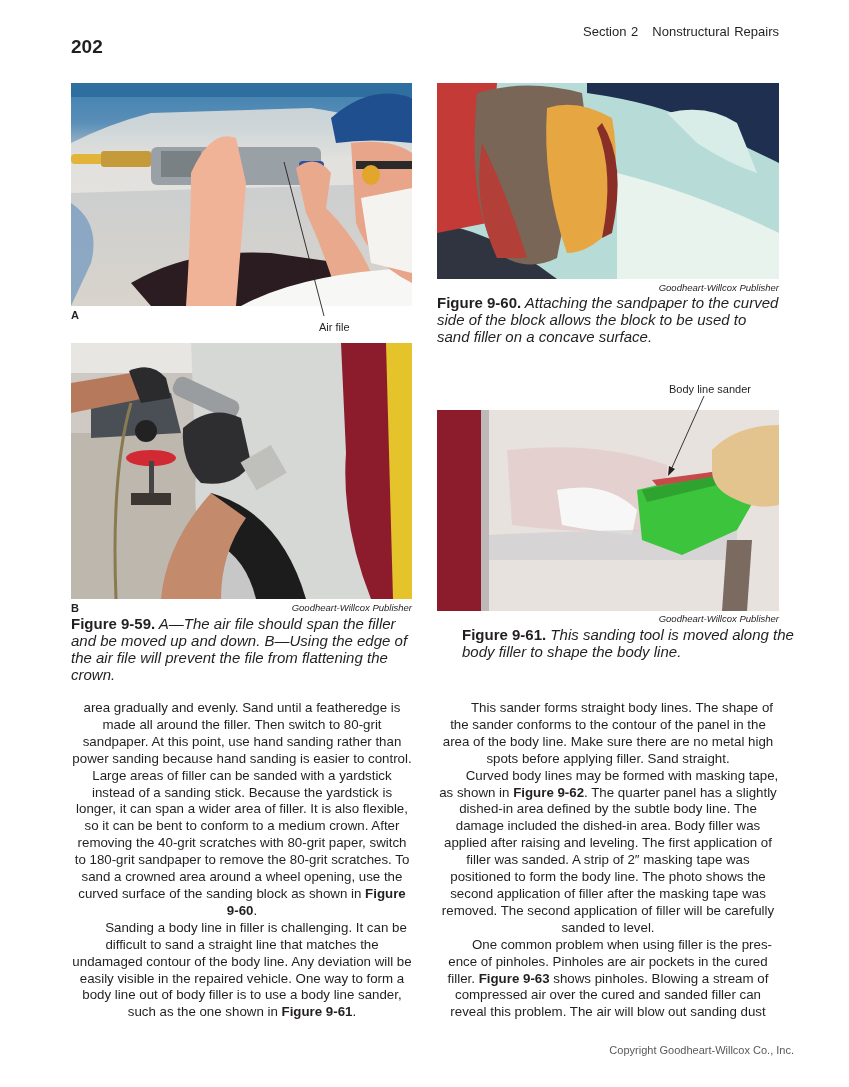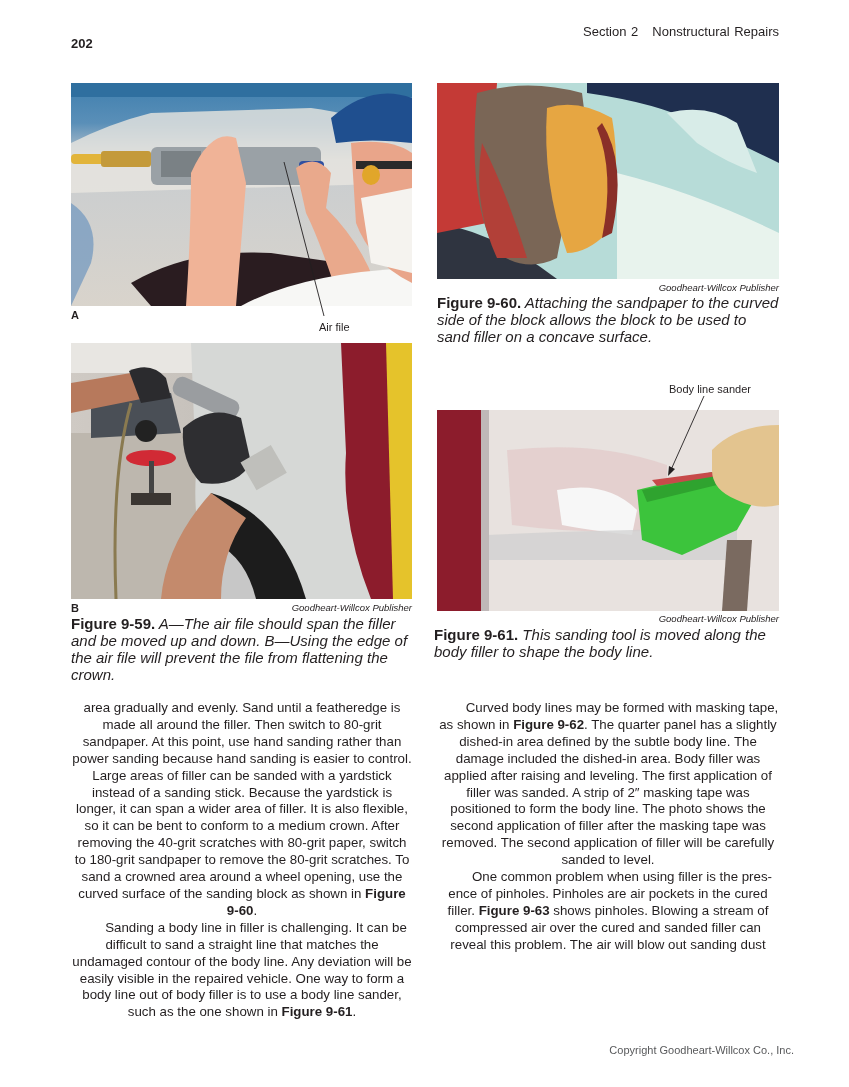--- a/index.html
+++ b/index.html
@@ -2,21 +2,21 @@
 <html><head>
   <meta charset="utf-8">
   <style>
     * { margin: 0; padding: 0; box-sizing: border-box; }
     html, body { width: 849px; height: 1087px; background: #ffffff; overflow: hidden; }
     body { position: relative; font-family: "Liberation Sans", "DejaVu Sans", sans-serif; color: #231f20; }
 
     .abs { position: absolute; }
 
     
-    .page-number { left: 71px; top: 36px; font-size: 13px; font-weight: bold; }
+    .page-number { left: 71px; top: 36px; font-size: 19px; font-weight: bold; }
     .running-head { right: 70px; top: 24px; font-size: 13px; word-spacing: 1px; }
     .running-head .sep { display: inline-block; width: 14px; }
 
     
     .photo { overflow: hidden; }
     .photo svg { display: block; width: 100%; height: 100%; }
 
     #photo-a { left: 71px; top: 83px; width: 341px; height: 223px; }
     #photo-b { left: 71px; top: 343px; width: 341px; height: 256px; }
     #photo-60 { left: 437px; top: 83px; width: 342px; height: 196px; }
@@ -152,34 +152,35 @@
     <path d="M205 80 L275 65 L280 75 L210 92 Z" fill="#2fa32f"></path>
     <path d="M215 70 L275 62 L280 66 L220 76 Z" fill="#c74a4a"></path>
     <path d="M275 40 Q300 15 342 15 L342 95 Q320 100 300 90 Q275 80 275 60 Z" fill="#e3c48f"></path>
   </svg>
 </div>
 <svg class="leader" style="left:660px; top:394px;" width="50" height="85">
   <line x1="44" y1="2" x2="10" y2="78" stroke="#231f20" stroke-width="0.9"></line>
   <polygon points="8,82 9,72 15,75" fill="#231f20"></polygon>
 </svg>
 <div class="abs credit" style="right:70px; top:613px;">Goodheart-Willcox Publisher</div>
-<div class="abs caption" style="left:434px; top:626px; width:345px;">
+<div class="abs caption" style="left:462px; top:626px; width:345px;">
   <span class="fig">Figure 9-61.</span><span> This sanding tool is moved along the body filler to shape the body line.</span>
 </div>
 
 <div class="abs body-col" style="left:71px; top:700px;">
   <p>
     <span>area gradually and evenly. Sand until a featheredge is made all around the filler. Then switch to 80-grit sandpaper. At this point, use hand sanding rather than power sanding because hand sanding is easier to control. Large areas of filler can be sanded with a yard­stick instead of a sanding stick. Because the yardstick is longer, it can span a wider area of filler. It is also flex­ible, so it can be bent to conform to a medium crown. After removing the 40-grit scratches with 80-grit paper, switch to 180-grit sandpaper to remove the 80-grit scratches. To sand a crowned area around a wheel opening, use the curved surface of the sanding block as shown in </span><b>Figure 9-60</b><span>.</span>
   </p>
   <p class="indent">
     <span>Sanding a body line in filler is challenging. It can be difficult to sand a straight line that matches the undamaged contour of the body line. Any deviation will be easily visible in the repaired vehicle. One way to form a body line out of body filler is to use a body line sander, such as the one shown in </span><b>Figure 9-61</b><span>.</span>
   </p>
 </div>
 
 <div class="abs body-col" style="left:437px; top:700px;">
+  <p class="indent">This sander forms straight body lines. The shape of the sander conforms to the contour of the panel in the area of the body line. Make sure there are no metal high spots before applying filler. Sand straight.</p>
   <p class="indent">
     <span>Curved body lines may be formed with masking tape, as shown in </span><b>Figure 9-62</b><span>. The quarter panel has a slightly dished-in area defined by the subtle body line. The damage included the dished-in area. Body filler was applied after raising and leveling. The first application of filler was sanded. A strip of 2″ masking tape was positioned to form the body line. The photo shows the second application of filler after the masking tape was removed. The second application of filler will be carefully sanded to level.</span>
   </p>
   <p class="indent">
     <span>One common problem when using filler is the pres­ence of pinholes. Pinholes are air pockets in the cured filler. </span><b>Figure 9-63</b><span> shows pinholes. Blowing a stream of compressed air over the cured and sanded filler can reveal this problem. The air will blow out sanding dust</span>
   </p>
 </div>
 
 <div class="abs footer">Copyright Goodheart-Willcox Co., Inc.</div>
 

